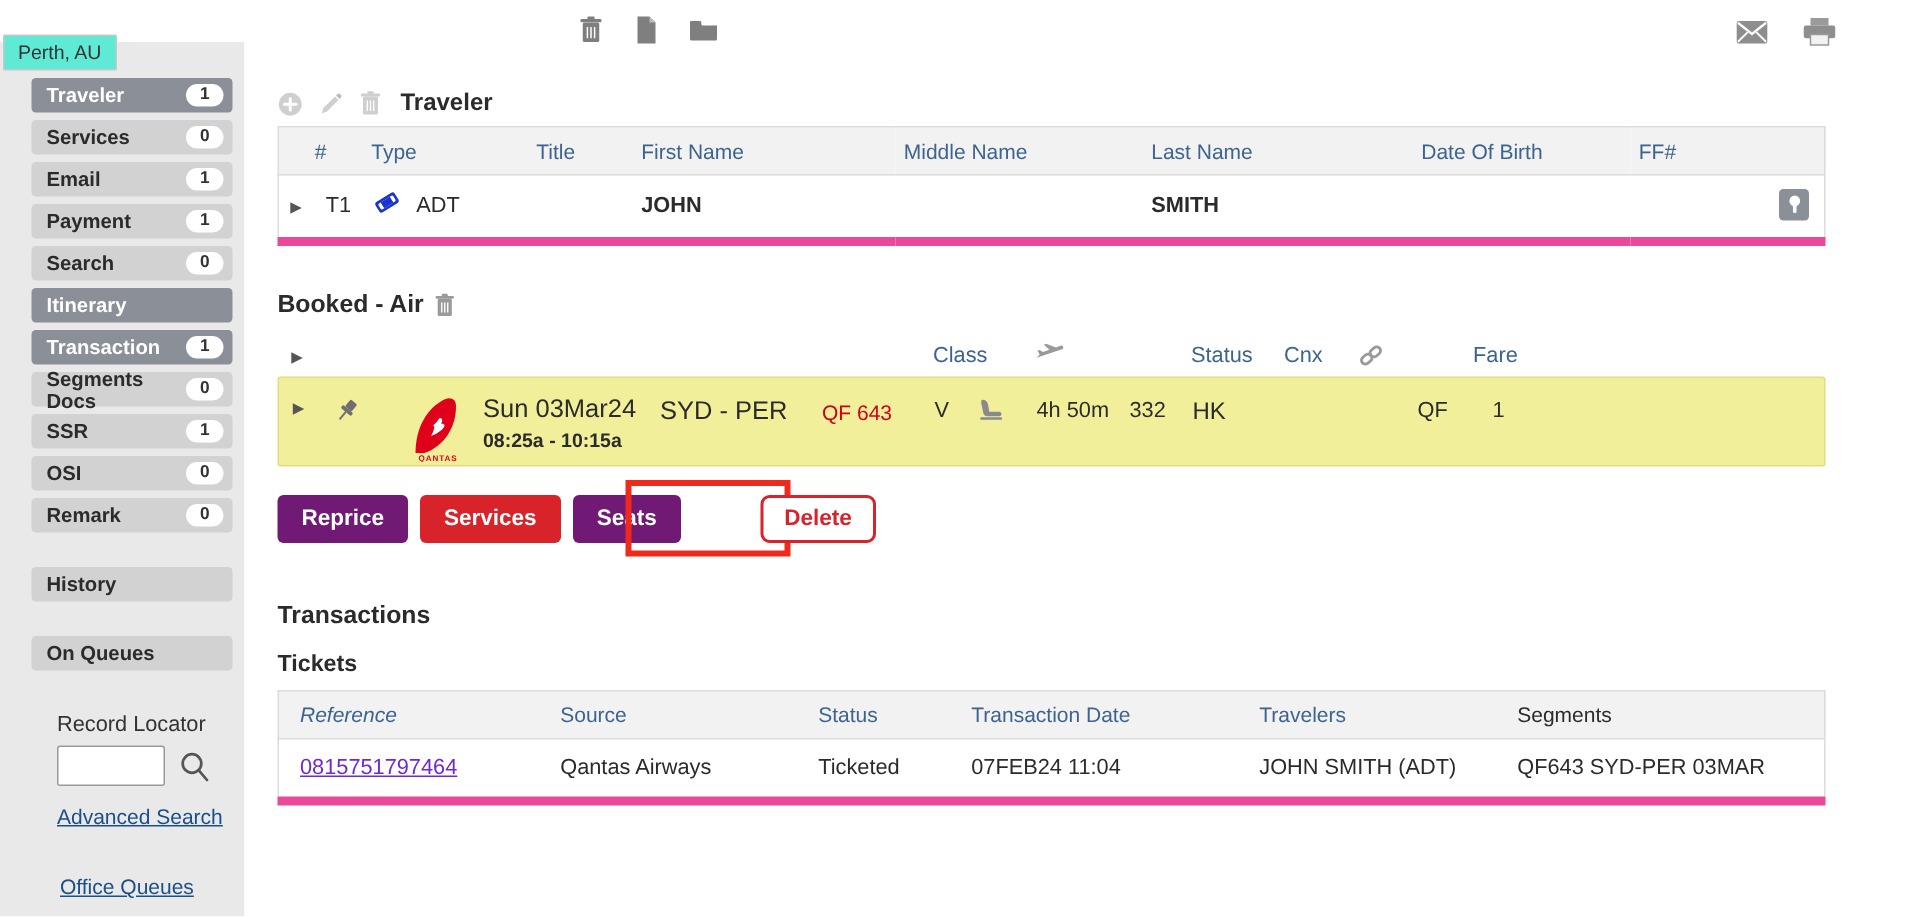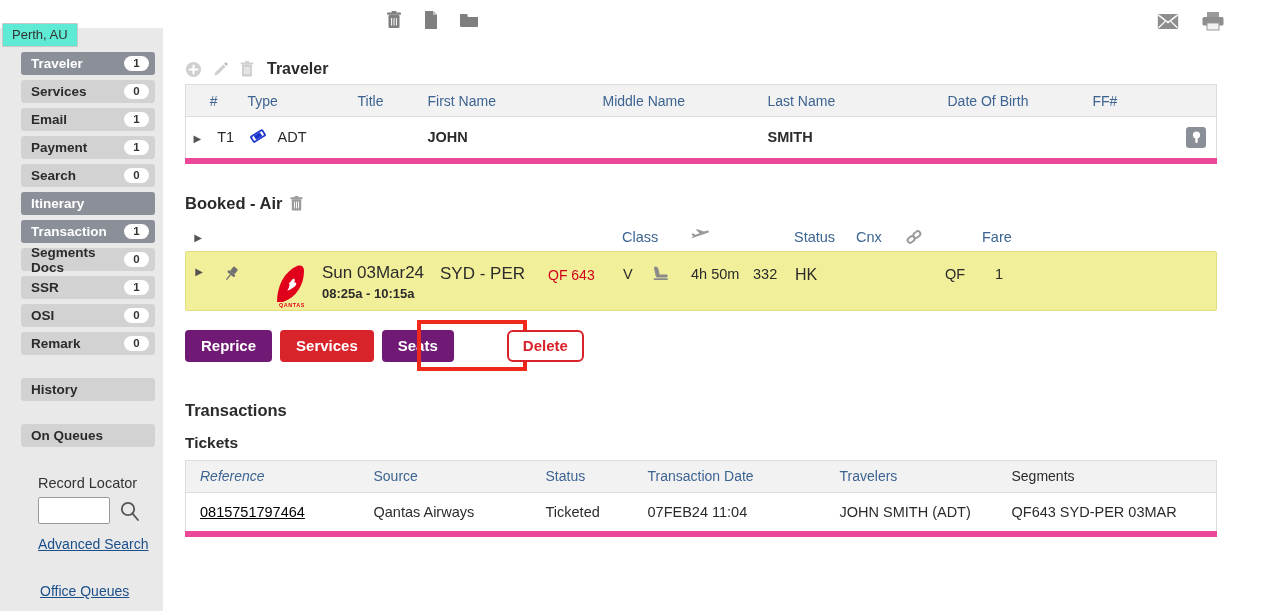--- a/index.html
+++ b/index.html
@@ -159,21 +159,21 @@
   }
   .delete-wrap { position: relative; margin-left: 26px; z-index: 2; padding-left: 19px; }
 
   
   .tx-title { font-size: 16.5px; font-weight: bold; color: #2b2b2b; margin: 38px 0 0 22px; }
   .tk-title { font-size: 15.5px; font-weight: bold; color: #2b2b2b; margin: 14px 0 8px 22px; }
 
   table.tk thead th { color: #3d6491; }
   table.tk thead th.dark { color: #2b2b2b; }
   table.tk tbody td { height: 42px; font-size: 14.5px; }
-  .lnk { color: #000000; text-decoration: underline; cursor: pointer; }
+  .lnk { color: #6d28d9; text-decoration: underline; cursor: pointer; }
   .small { font-size: 13px; }
 </style>
 </head>
 <body>
 
 <div id="page">
 
   <div class="tooltip">Perth, AU</div>
 
   <div class="sidebar">

